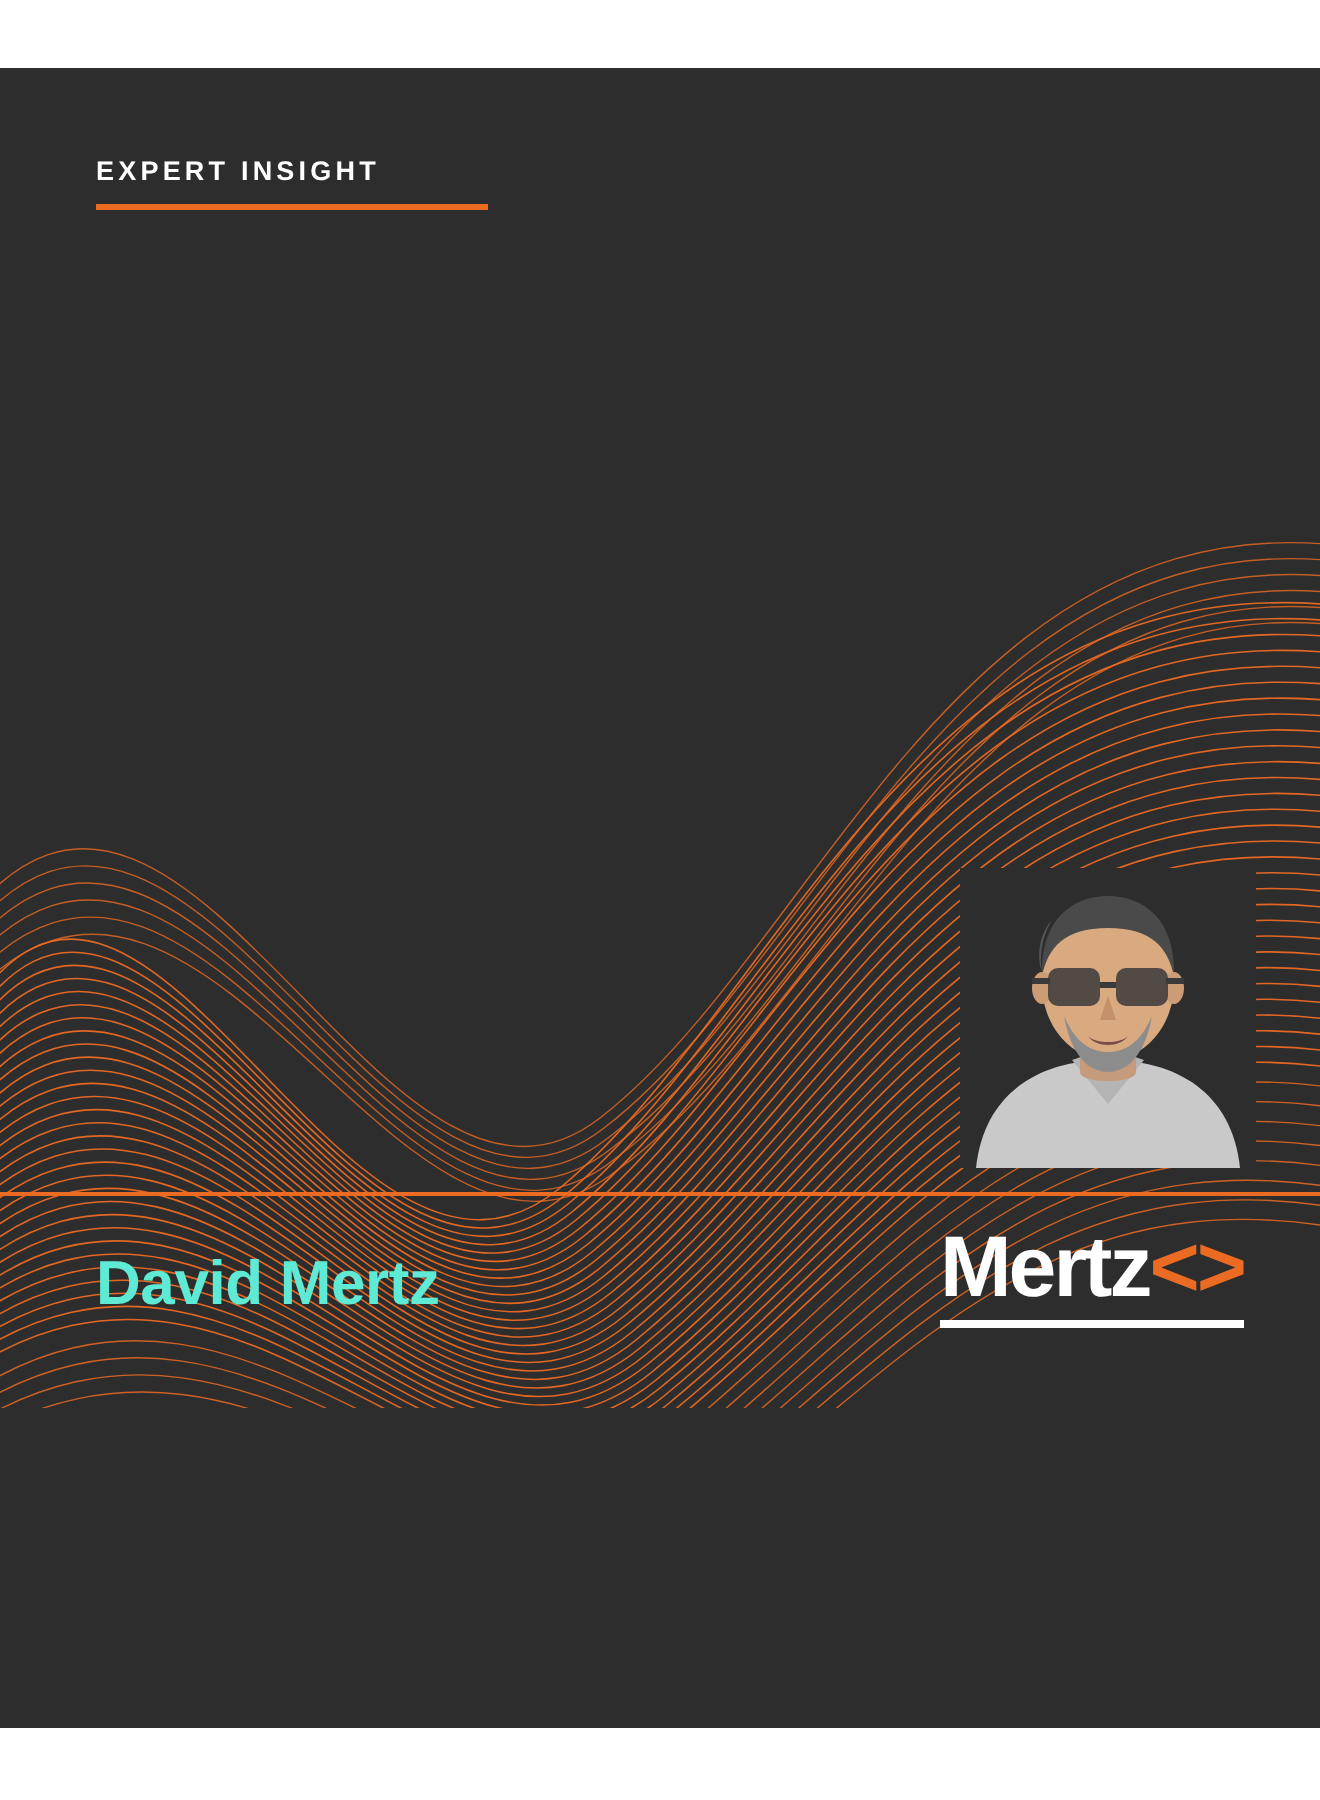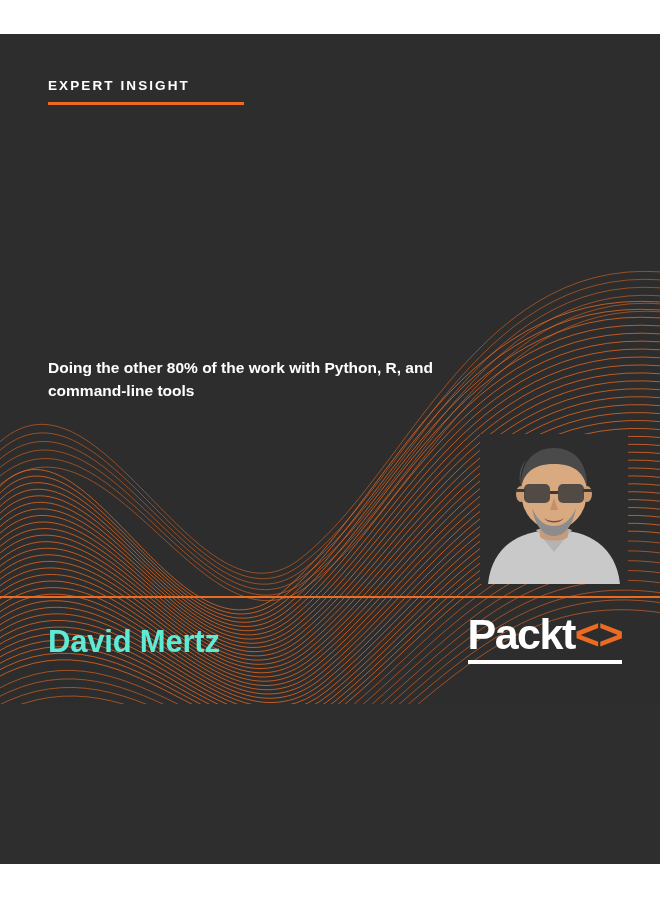--- a/index.html
+++ b/index.html
@@ -202,21 +202,20 @@
         <path d="M0,526 C160,432 260,622 370,532 C480,442 550,352 700,382"></path>
         <path d="M0,534 C162,442 262,628 372,538 C482,448 552,362 700,392"></path>
         <path d="M0,542 C164,452 264,634 374,544 C484,454 554,372 700,402"></path>
       </g>
     </svg>
 
     <div class="expert-insight">EXPERT INSIGHT</div>
     <div class="rule-top"></div>
 
 
-    <div class="subtitle">Doing the other 80% of the work with Python, R, and command-line tools</div>
 
     <div class="portrait">
       <svg viewBox="0 0 148 150" width="148" height="150" aria-hidden="true">
         <defs>
           <clipPath id="pclip">
               <rect x="0" y="0" width="148" height="150"></rect>
             </clipPath>
         </defs>
         <g clip-path="url(#pclip)">
           <rect x="0" y="0" width="148" height="150" fill="#2d2d2d"></rect>
@@ -246,19 +245,19 @@
           <path d="M64,84 C68,88 80,88 84,84 C80,90 68,90 64,84 Z" fill="#7a4b4b"></path>
         </g>
       </svg>
     </div>
 
     <div class="rule-bottom"></div>
 
     <div class="author">David Mertz</div>
 
     <div class="publisher-logo">
-      <span>Packt</span><span class="mark">&lt;&gt;</span>
+      <span>Mertz</span><span class="mark">&lt;&gt;</span>
     </div>
 
   </div>
 
   <div class="bottom-band"></div>
 </div>
 
 </body></html>

